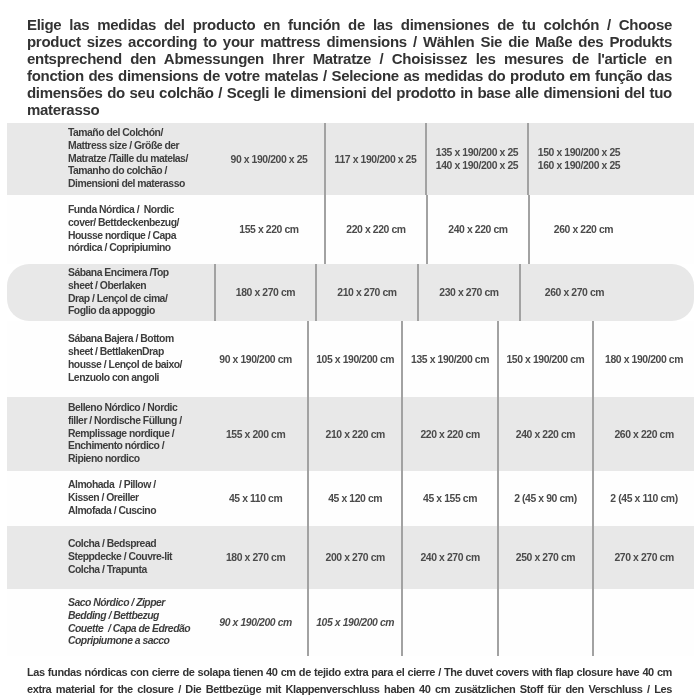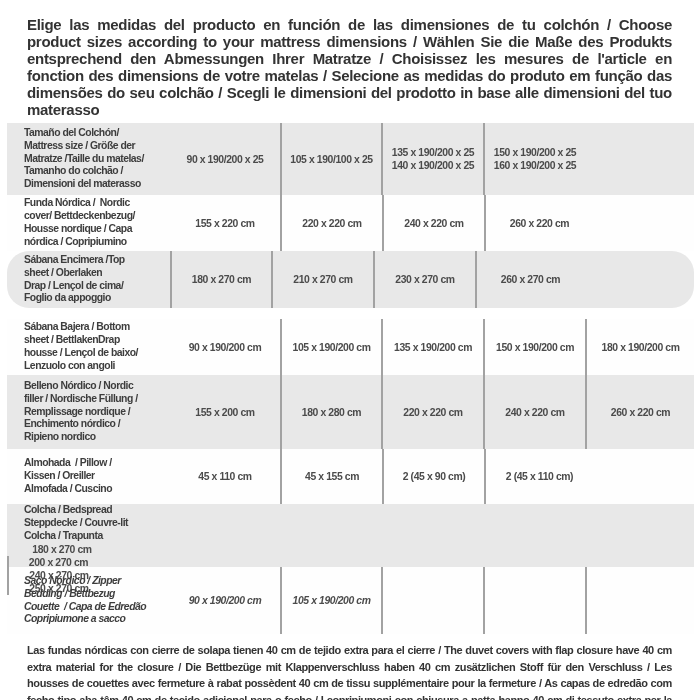--- a/index.html
+++ b/index.html
@@ -9,62 +9,62 @@
     -webkit-font-smoothing:antialiased;
   }
   .intro{
     margin:16px 28px 0 27px;
     font-size:15px;font-weight:bold;line-height:17px;
     letter-spacing:-0.3px;color:#333333;text-align:justify;
   }
   .size-table{
     margin:5px 0 0 7px;width:687px;
   }
-  .trow{display:flex;width:687px;box-sizing:border-box;}
+  .trow{display:flex;width:687px;box-sizing:border-box;padding-left:44px;}
   .trow.alt{background:#e8e8e8;}
   .trow.plain{background:#fefefe;}
   .cell{box-sizing:border-box;display:flex;align-items:center;}
   .label-cell{
     width:163px;padding-left:17px;
     font-size:10.4px;font-weight:bold;line-height:12.9px;
     letter-spacing:-0.5px;color:#3d3d3d;white-space:pre;
   }
   .val-cell{
     justify-content:center;text-align:center;
     font-size:10.4px;font-weight:bold;line-height:13px;
     letter-spacing:-0.4px;color:#4b4b4b;white-space:pre;
   }
   .c1{width:110px;}
   .c2{width:101px;border-left:2px solid #a2a2a2;}
   .c3{width:102px;border-left:2px solid #a2a2a2;}
   .c4{width:102px;border-left:2px solid #a2a2a2;}
   .c5{width:109px;border-left:2px solid #a2a2a2;}
-  .h1{height:72px;} .h2{height:56px;} .h3{height:57px;border-radius:22px;} .h4{height:56px;margin-top:11px;}
-  .h5{height:74px;} .h6{height:55px;} .h7{height:63px;flex-direction:column;} .h8{height:67px;font-style:italic;}
+  .h1{height:72px;} .h2{height:69px;} .h3{height:57px;border-radius:22px;} .h4{height:76px;}
+  .h5{height:74px;} .h6{height:55px;justify-content:flex-end;} .h7{height:63px;} .h8{height:67px;font-style:italic;}
   .footnote{
     margin:8px 28px 0 27px;
     font-size:11px;font-weight:bold;line-height:16.6px;
     letter-spacing:-0.4px;color:#333333;text-align:justify;
   }
 </style>
 </head>
 <body>
 
 <p class="intro">Elige las medidas del producto en función de las dimensiones de tu colchón / Choose product sizes according to your mattress dimensions / Wählen Sie die Maße des Produkts entsprechend den Abmessungen Ihrer Matratze / Choisissez les mesures de l'article en fonction des dimensions de votre matelas / Selecione as medidas do produto em função das dimensões do seu colchão / Scegli le dimensioni del prodotto in base alle dimensioni del tuo materasso</p>
 
 <div class="size-table">
 
   <div class="trow alt h1">
     <div class="cell label-cell">Tamaño del Colchón/
 Mattress size / Größe der
 Matratze /Taille du matelas/
 Tamanho do colchão /
 Dimensioni del materasso</div>
     <div class="cell val-cell c1">90 x 190/200 x 25</div>
-    <div class="cell val-cell c2">105 x 190/100 x 25</div>
+    <div class="cell val-cell c2">117 x 190/200 x 25</div>
     <div class="cell val-cell c3">135 x 190/200 x 25
 140 x 190/200 x 25</div>
     <div class="cell val-cell c4">150 x 190/200 x 25
 160 x 190/200 x 25</div>
   </div>
 
   <div class="trow plain h2">
     <div class="cell label-cell">Funda Nórdica /  Nordic
 cover/ Bettdeckenbezug/
 Housse nordique / Capa
@@ -98,44 +98,46 @@
     <div class="cell val-cell c5">180 x 190/200 cm</div>
   </div>
 
   <div class="trow alt h5">
     <div class="cell label-cell">Belleno Nórdico / Nordic
 filler / Nordische Füllung /
 Remplissage nordique /
 Enchimento nórdico /
 Ripieno nordico</div>
     <div class="cell val-cell c1">155 x 200 cm</div>
-    <div class="cell val-cell c2">180 x 280 cm</div>
+    <div class="cell val-cell c2">210 x 220 cm</div>
     <div class="cell val-cell c3">220 x 220 cm</div>
     <div class="cell val-cell c4">240 x 220 cm</div>
     <div class="cell val-cell c5">260 x 220 cm</div>
   </div>
 
   <div class="trow plain h6">
     <div class="cell label-cell">Almohada  / Pillow /
 Kissen / Oreiller
 Almofada / Cuscino</div>
     <div class="cell val-cell c1">45 x 110 cm</div>
+    <div class="cell val-cell c2">45 x 120 cm</div>
     <div class="cell val-cell c3">45 x 155 cm</div>
     <div class="cell val-cell c4">2 (45 x 90 cm)</div>
     <div class="cell val-cell c5">2 (45 x 110 cm)</div>
   </div>
 
   <div class="trow alt h7">
     <div class="cell label-cell">Colcha / Bedspread
 Steppdecke / Couvre-lit
 Colcha / Trapunta</div>
     <div class="cell val-cell c1">180 x 270 cm</div>
     <div class="cell val-cell c2">200 x 270 cm</div>
     <div class="cell val-cell c3">240 x 270 cm</div>
     <div class="cell val-cell c4">250 x 270 cm</div>
+    <div class="cell val-cell c5">270 x 270 cm</div>
   </div>
 
   <div class="trow plain h8">
     <div class="cell label-cell">Saco Nórdico / Zipper
 Bedding / Bettbezug
 Couette  / Capa de Edredão
 Copripiumone a sacco</div>
     <div class="cell val-cell c1">90 x 190/200 cm</div>
     <div class="cell val-cell c2">105 x 190/200 cm</div>
     <div class="cell val-cell c3"></div>

